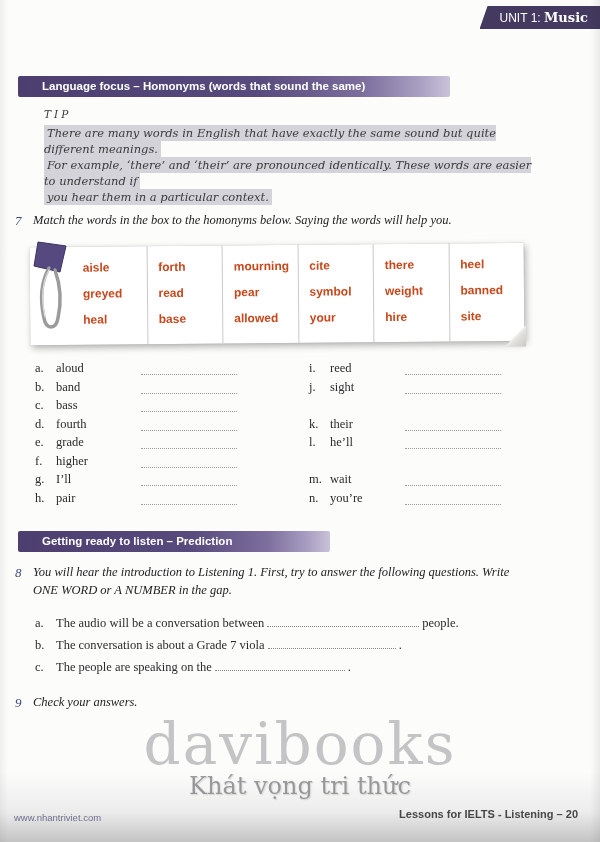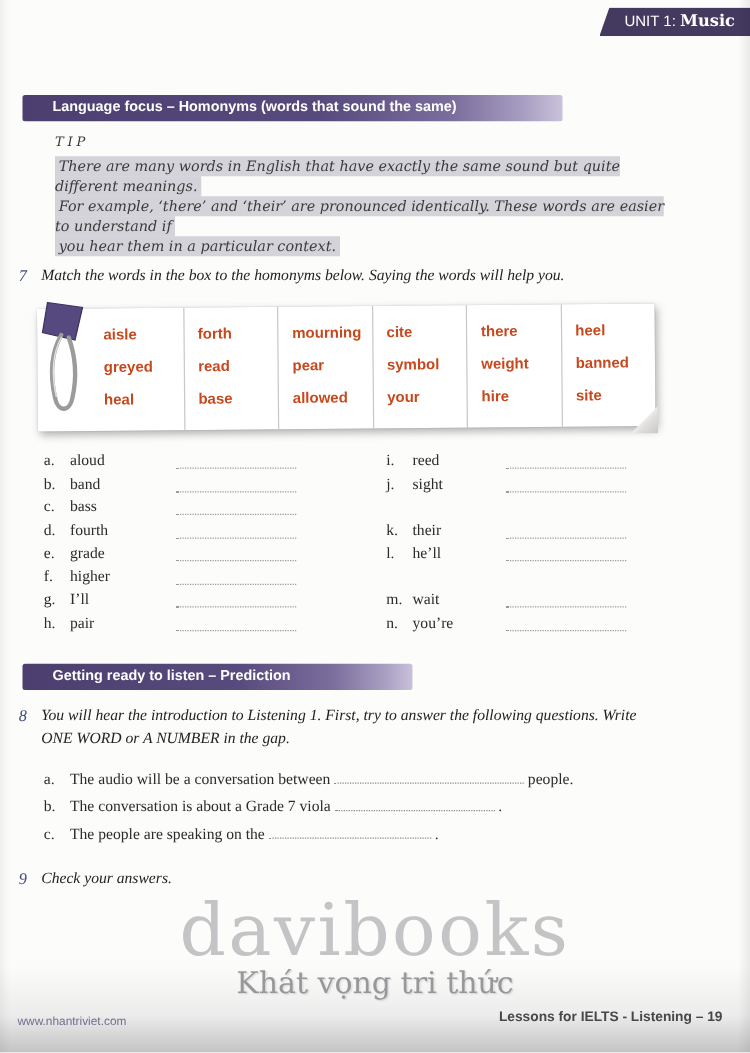--- a/index.html
+++ b/index.html
@@ -183,15 +183,15 @@
     <span class="letter">c.</span><span>The people are speaking on the</span><span class="blank" style="width:130px;"></span><span>.</span>
   </div>
 
   <div class="ex-num" style="top:695px;">9</div>
   <div class="ex-instr" style="top:695px;">Check your answers.</div>
 
   <div class="wm1">davibooks</div>
   <div class="wm2">Khát vọng tri thức</div>
 
   <div class="footer-left">www.nhantriviet.com</div>
-  <div class="footer-right">Lessons for IELTS - Listening – 19</div>
+  <div class="footer-right">Lessons for IELTS - Listening – 20</div>
 
 </div>
 
 </body></html>

